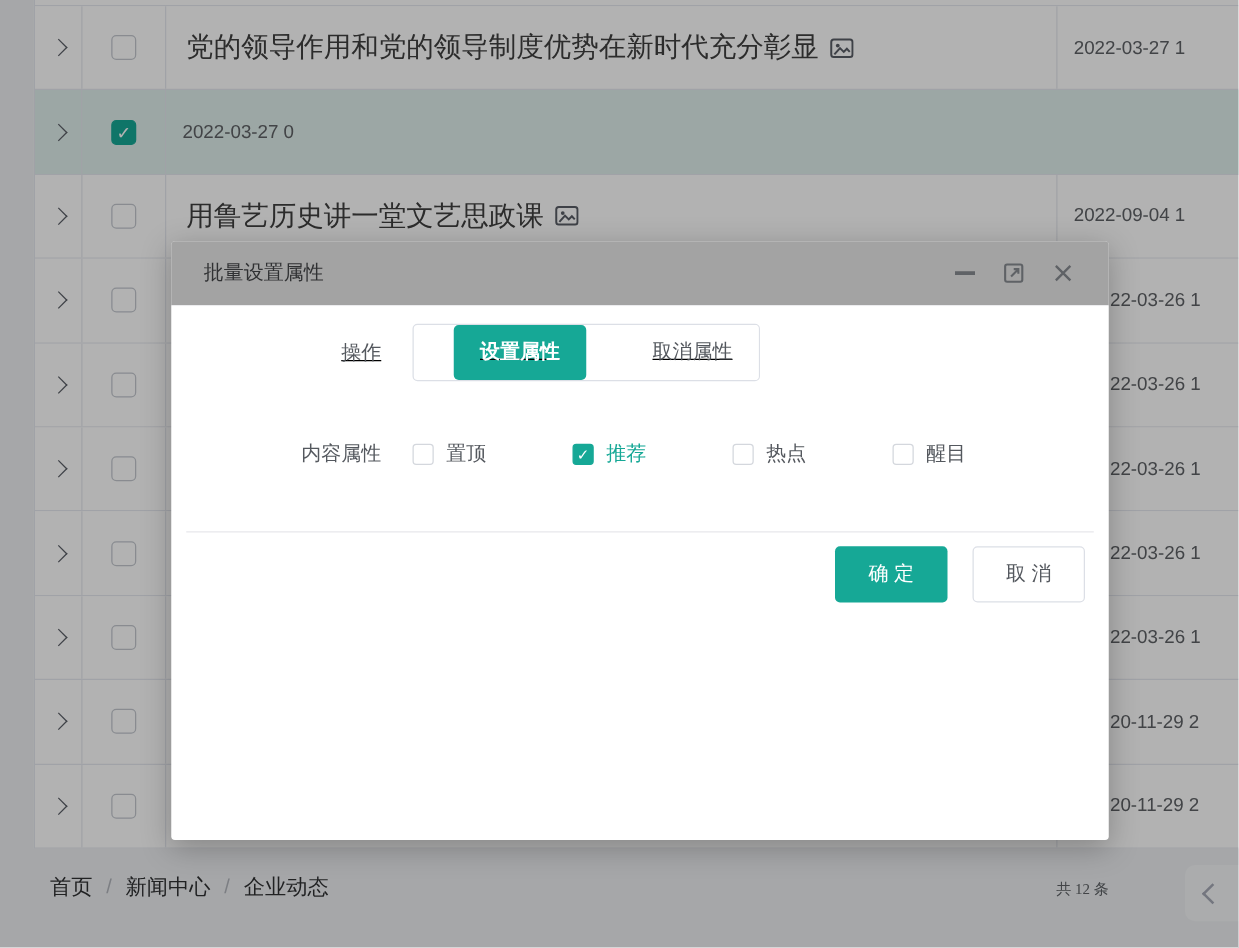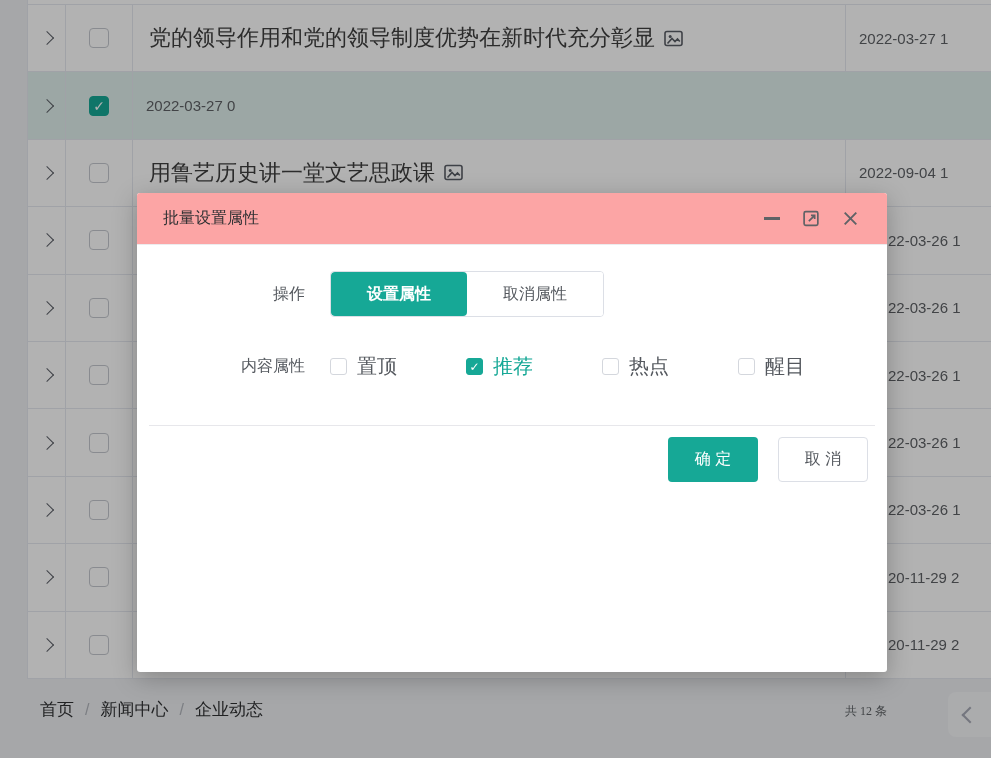--- a/index.html
+++ b/index.html
@@ -31,40 +31,40 @@
   .bc-sep{color:#b2b5bc;margin:0 11px;font-size:16px;}
   .total{position:absolute;left:845px;top:703px;font-size:12px;color:#5f6266;font-family:Liberation Serif, serif;}
   .pager-btn{position:absolute;left:948px;top:692px;width:60px;height:45px;border-radius:8px;background:#f5f6f8;display:flex;align-items:center;}
   .chev-l{width:10px;height:10px;border-top:2px solid #a6aab6;border-left:2px solid #a6aab6;transform:rotate(-45deg);margin-left:16px;display:inline-block;}
 
   
   .overlay{position:absolute;inset:0;background:rgba(0,0,0,0.30);z-index:5;}
 
   
   .modal{position:absolute;left:137px;top:193px;width:750px;height:479px;background:#fff;border-radius:3px;box-shadow:0 6px 24px rgba(0,0,0,.25);z-index:10;}
-  .m-head{height:52px;background:#fca5a5;border-bottom:1px solid #ececee;border-radius:3px 3px 0 0;display:flex;align-items:center;padding:0 26px;box-sizing:border-box;}
+  .m-head{height:52px;background:#a3a3a3;border-bottom:1px solid #ececee;border-radius:3px 3px 0 0;display:flex;align-items:center;padding:0 26px;box-sizing:border-box;}
   .m-title{font-size:16px;color:#303133;}
   .m-controls{margin-left:auto;display:flex;align-items:center;gap:17px;}
   .mc{width:22px;height:22px;display:flex;align-items:center;justify-content:center;cursor:pointer;}
   .min-bar{width:16px;height:2.5px;background:#5f6266;display:inline-block;}
   .m-body{position:relative;height:427px;}
   .frow{position:absolute;left:0;display:flex;align-items:center;}
-  .row-op{top:26px;}
+  .row-op{top:14px;text-decoration:underline;}
   .row-attr{top:108px;}
   .flabel{width:168px;flex:0 0 168px;text-align:right;font-size:16px;color:#54585e;}
   .tabs{display:flex;margin-left:25px;border:1px solid #dcdfe6;border-radius:4px;overflow:hidden;background:#fff;}
-  .tab{width:136px;height:44px;line-height:44px;text-align:center;font-size:16px;color:#54585e;cursor:pointer;background:#fff;}
+  .tab{width:106px;height:44px;line-height:44px;text-align:center;font-size:16px;color:#54585e;cursor:pointer;background:#fff;margin-left:32px;}
   .tab.active{background:#16a896;color:#fff;font-weight:bold;border-radius:4px;}
   .attr-list{display:flex;margin-left:25px;align-items:center;}
   .attr{display:flex;align-items:center;margin-right:69px;cursor:pointer;}
   .attr:last-child{margin-right:0;}
   .cb2{width:17px;height:17px;border:1px solid #d4d7dd;border-radius:3px;background:#fff;display:flex;align-items:center;justify-content:center;box-sizing:border-box;}
   .cb2.on{background:#16a896;border-color:#16a896;}
   .tick2{color:#fff;font-size:12px;line-height:1;}
-  .attr-t{margin-left:10px;font-size:20px;color:#54585e;}
+  .attr-t{margin-left:10px;font-size:16px;color:#54585e;}
   .attr.checked .attr-t{color:#16a896;}
   .m-divider{position:absolute;top:180px;left:12px;right:12px;height:1px;background:#e7e7eb;}
   .m-actions{position:absolute;top:192px;right:19px;display:flex;}
   .btn{width:90px;height:45px;border-radius:4px;font-size:16px;font-family:inherit;cursor:pointer;}
   .btn.primary{background:#16a896;color:#fff;border:none;}
   .btn.plain{background:#fff;color:#54585e;border:1px solid #dcdfe6;margin-left:20px;}
 </style>
 </head>
 <body>
 

